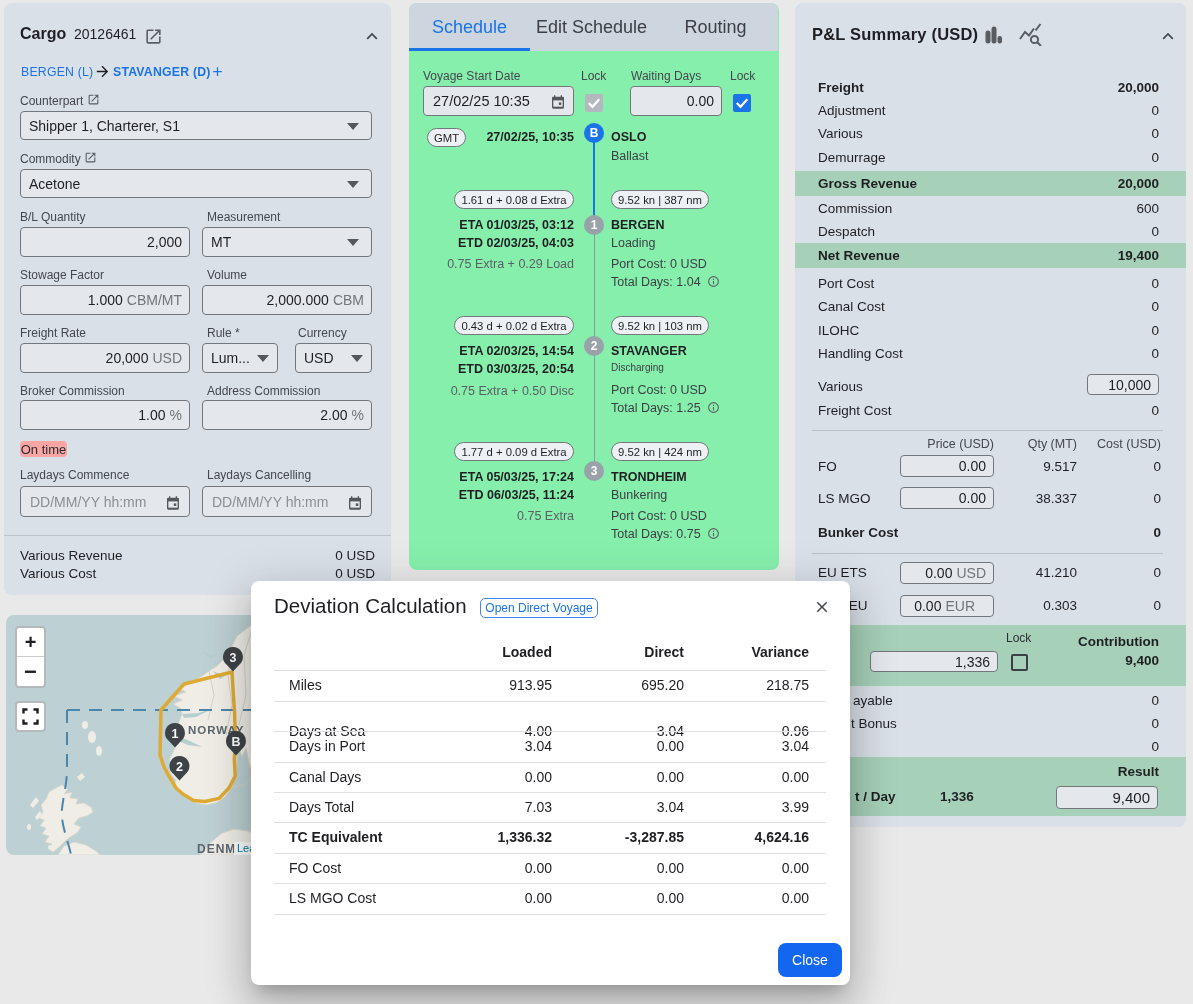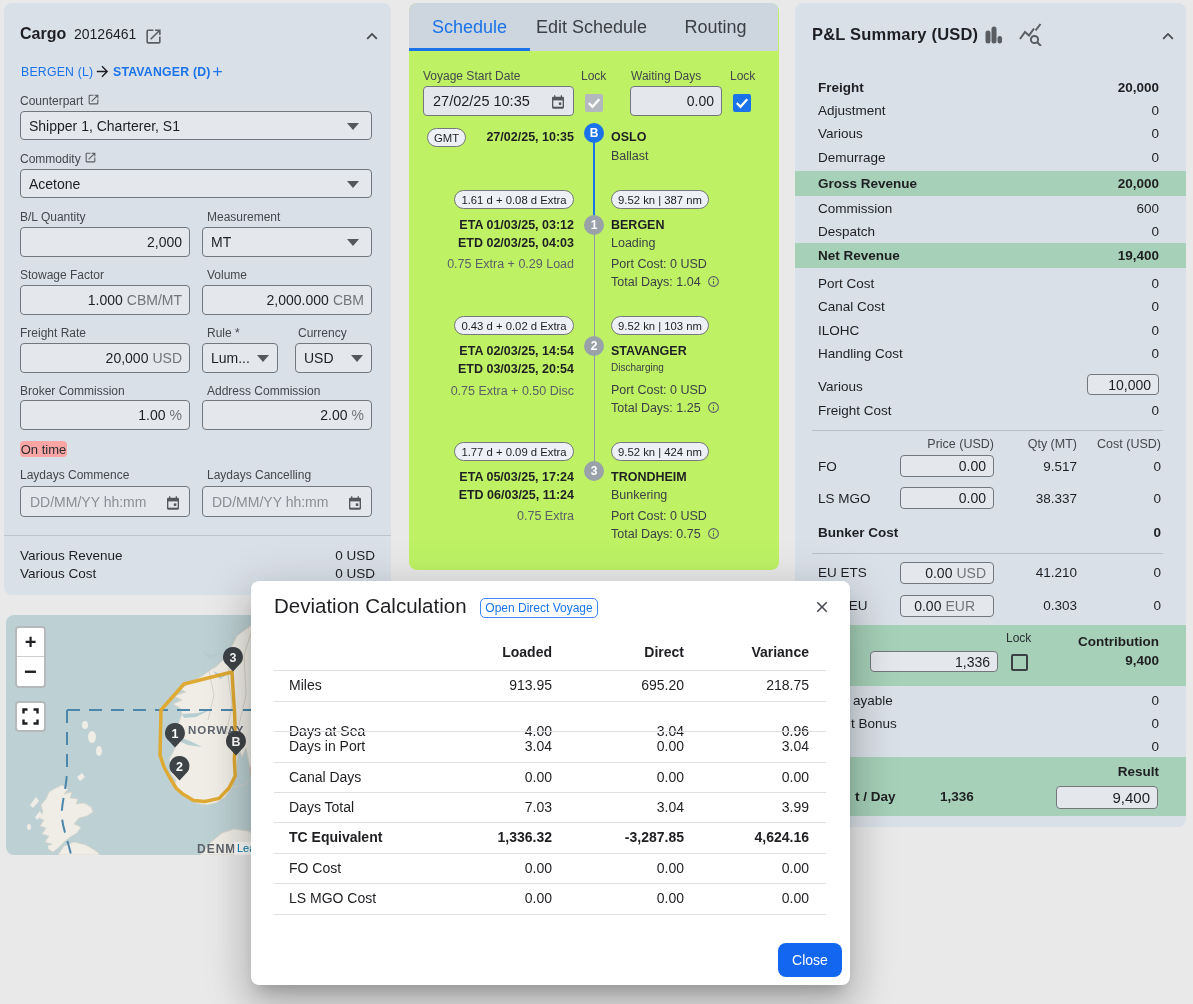--- a/index.html
+++ b/index.html
@@ -137,21 +137,21 @@
         </svg>
     </div>
 
     <div class="abs" style="left:0px; top:532px; width:387px; height:1px; background:#bdc4cd;"></div>
     <div class="abs" style="left:16px; top:545px; font-size:13.5px; color:#1f1f23;">Various Revenue</div>
     <div class="abs" style="right:16px; top:545px; font-size:13.5px; color:#1f1f23;">0 USD</div>
     <div class="abs" style="left:16px; top:563px; font-size:13.5px; color:#1f1f23;">Various Cost</div>
     <div class="abs" style="right:16px; top:563px; font-size:13.5px; color:#1f1f23;">0 USD</div>
   </div>
 
-  <div class="panel" style="left:409px; top:3px; width:370px; height:567px; background:#bef264; overflow:hidden;">
+  <div class="panel" style="left:409px; top:3px; width:370px; height:567px; background:#86efac; overflow:hidden;">
     <div class="abs" style="left:0; top:0; width:369px; height:48px; background:#cdd5df;"></div>
     <div class="abs" style="left:0; top:14px; width:121px; text-align:center; font-size:18px; color:#1a73e8;">Schedule</div>
     <div class="abs" style="left:121px; top:14px; width:123px; text-align:center; font-size:18px; color:#3c4045;">Edit Schedule</div>
     <div class="abs" style="left:244px; top:14px; width:125px; text-align:center; font-size:18px; color:#3c4045;">Routing</div>
     <div class="abs" style="left:0; top:45px; width:121px; height:3px; background:#1a73e8;"></div>
 
     <div class="lbl" style="left:14px; top:66px;">Voyage Start Date</div>
     <div class="lbl" style="left:172px; top:66px;">Lock</div>
     <div class="lbl" style="left:222px; top:66px;">Waiting Days</div>
     <div class="lbl" style="left:321px; top:66px;">Lock</div>

